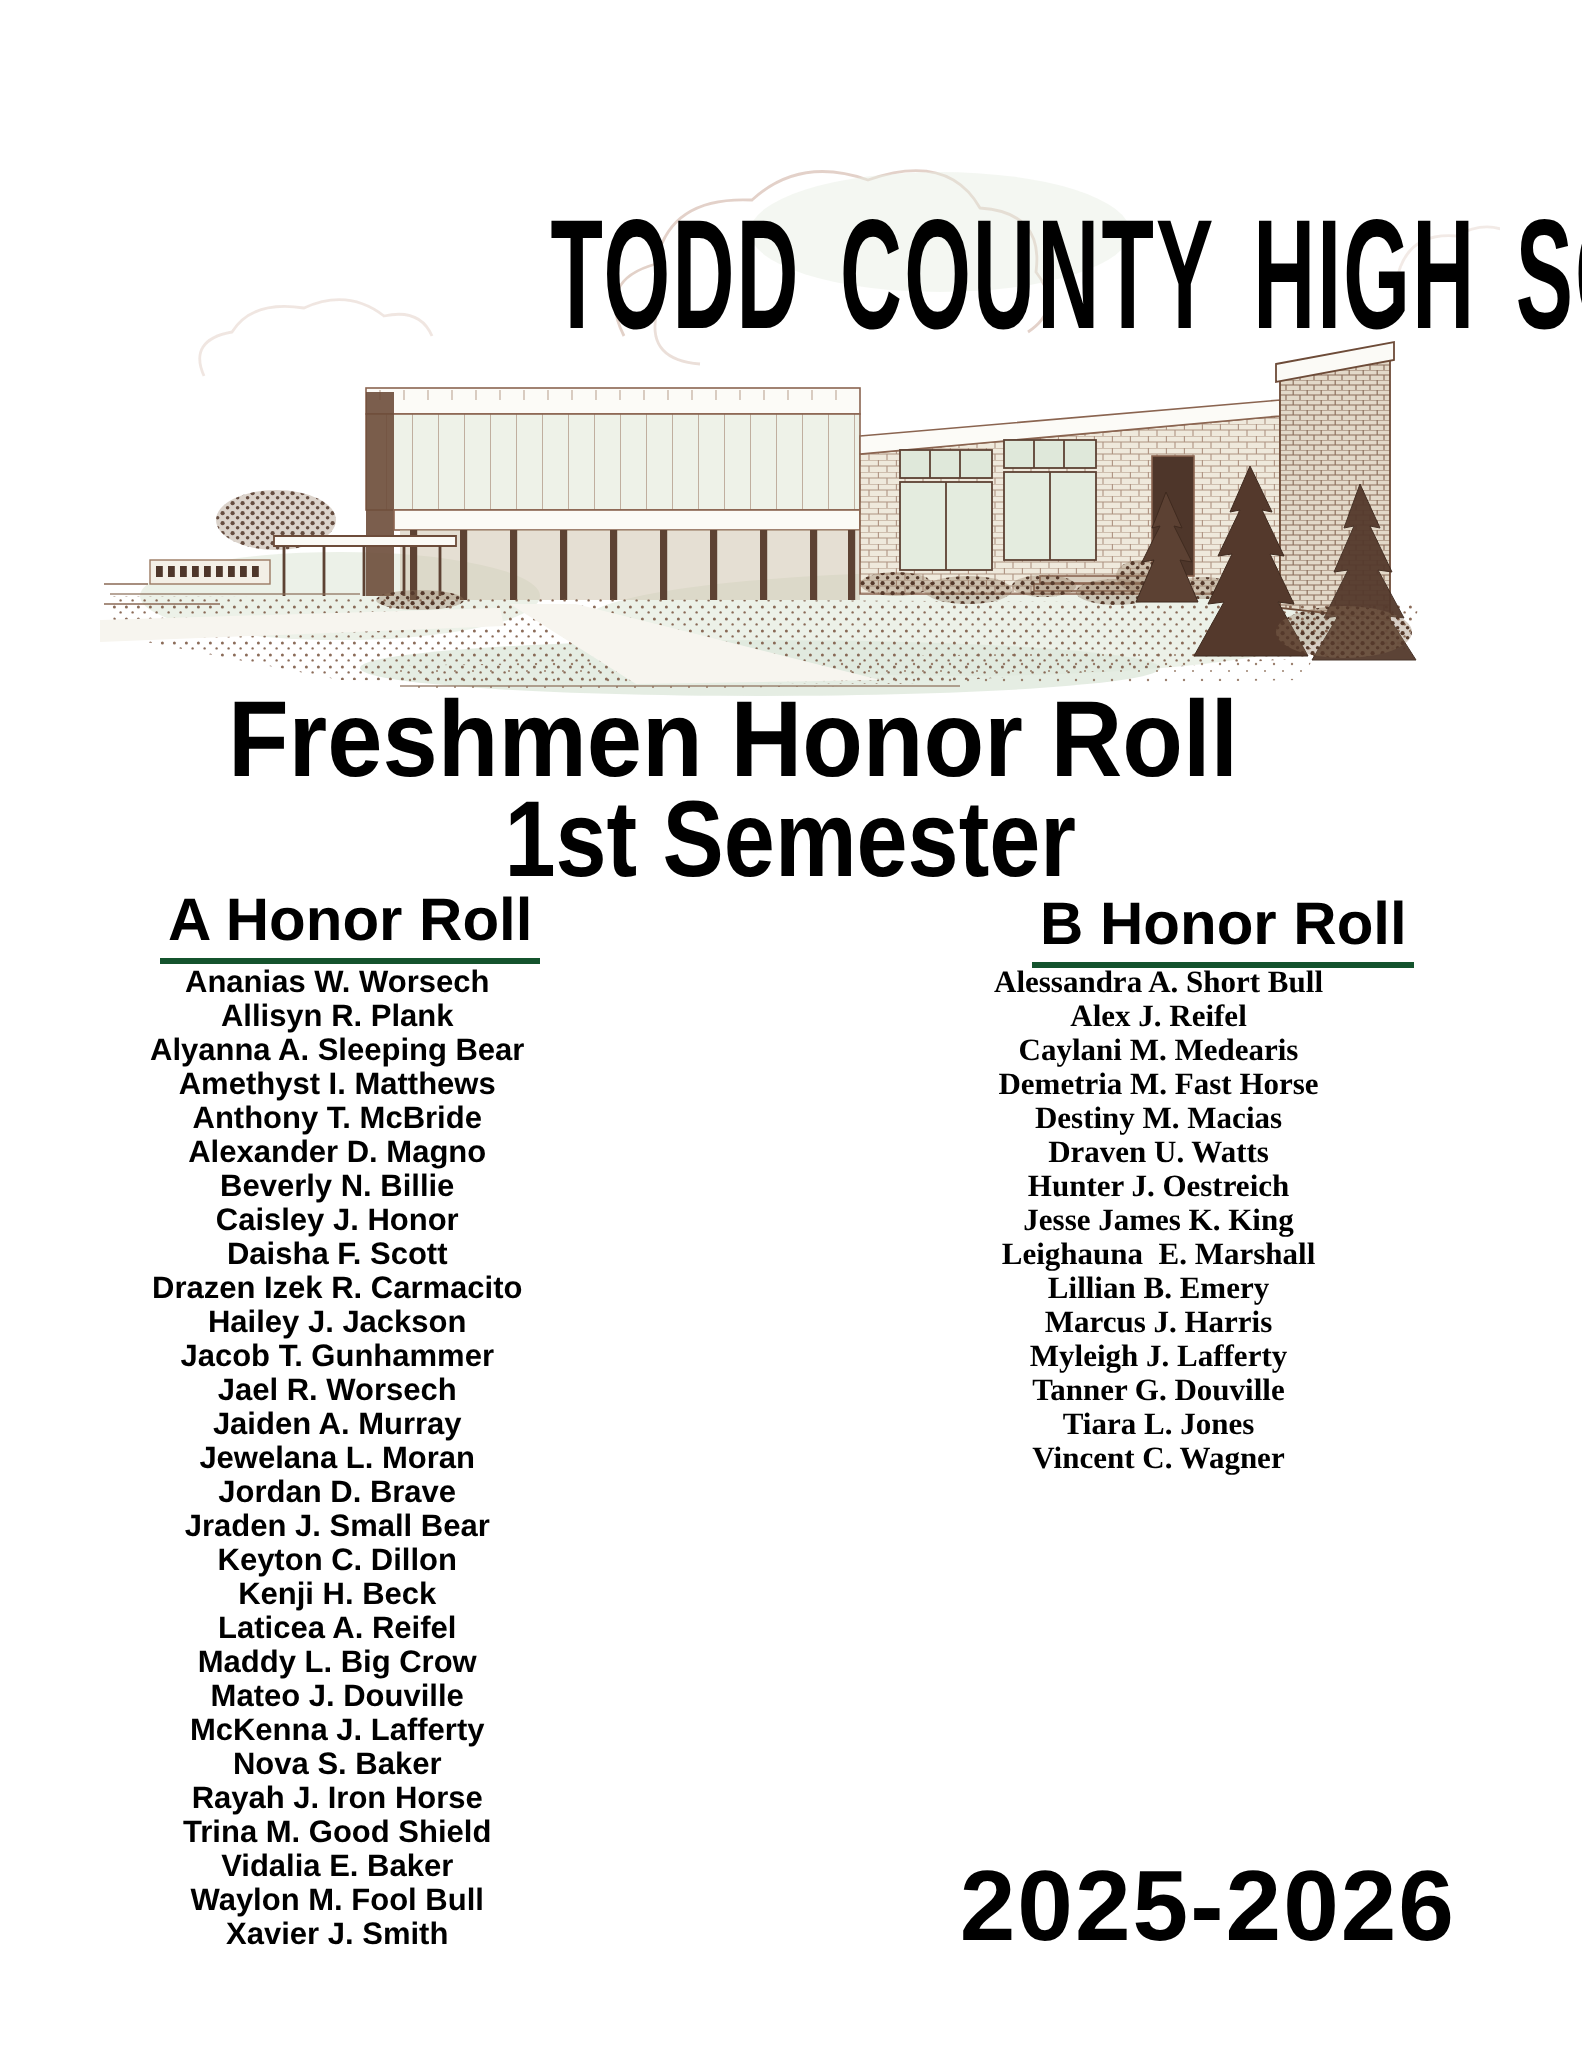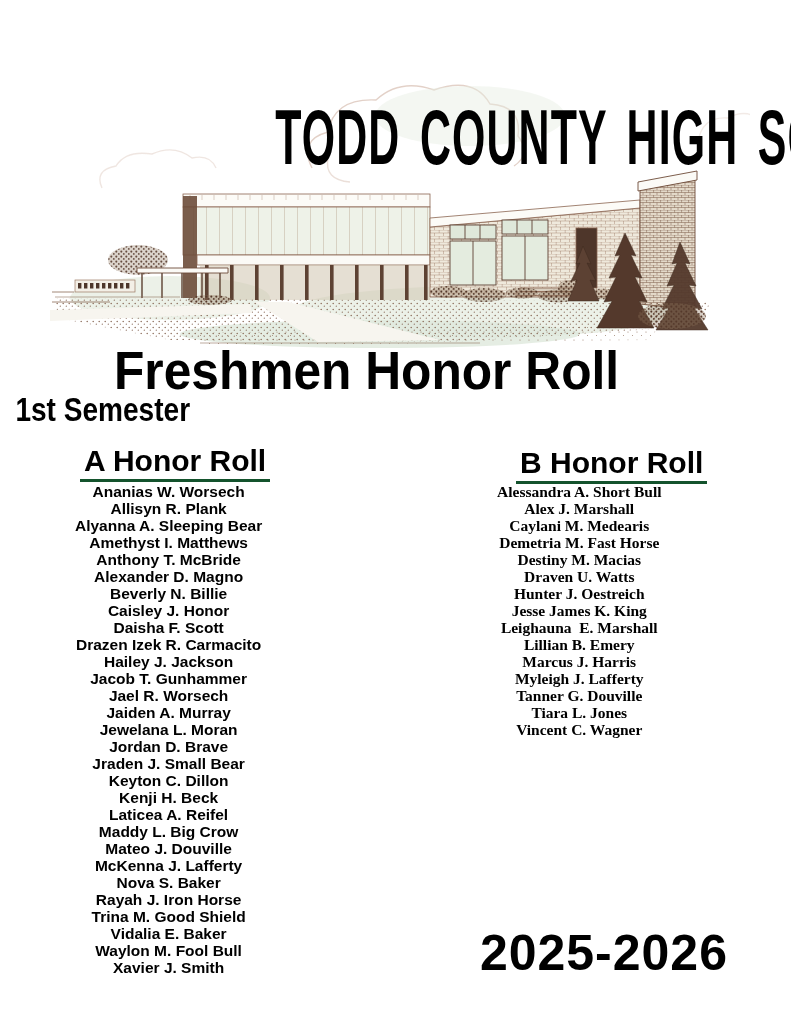--- a/index.html
+++ b/index.html
@@ -18,21 +18,21 @@
     display:inline-block; transform:scaleX(0.55); transform-origin:center;
     letter-spacing:2px; word-spacing:12px;
   }
   .title {
     position:absolute; top:343px; left:0; width:733px; margin:0;
     text-align:center; font-size:54px; font-weight:bold; line-height:1; z-index:2;
   }
   .title .condense { display:inline-block; transform:scaleX(0.92); transform-origin:center; }
   .subtitle {
     position:absolute; top:393px; left:0; width:791px; margin:0;
-    font-size:33px; font-weight:bold; line-height:1; z-index:2;
+    text-align:center; font-size:54px; font-weight:bold; line-height:1; z-index:2;
   }
   .subtitle .condense { display:inline-block; transform:scaleX(0.85); transform-origin:center; }
   .col-header { position:absolute; margin:0; font-size:30px; font-weight:bold; line-height:1.1; z-index:2; }
   .col-header .underlined { display:inline-block; border-bottom:3px solid #14532d; padding:0 4px 2px 4px;text-align:right; }
   .col-header-a { left:80px; top:444px; }
   .col-header-b { left:516px; top:446px; }
   .names {
     position:absolute; margin:0; padding:0; list-style:none;
     font-size:15.5px; font-weight:bold; line-height:17px; z-index:2;
   }
@@ -219,21 +219,21 @@
         <li class="name">Vidalia E. Baker</li>
         <li class="name">Waylon M. Fool Bull</li>
         <li class="name">Xavier J. Smith</li>
       </ul>
   </section>
 
   <section>
     <h4 class="col-header col-header-b"><span class="underlined">B Honor Roll</span></h4>
     <ul class="names names-b">
         <li class="name">Alessandra A. Short Bull</li>
-        <li class="name">Alex J. Marshall</li>
+        <li class="name">Alex J. Reifel</li>
         <li class="name">Caylani M. Medearis</li>
         <li class="name">Demetria M. Fast Horse</li>
         <li class="name">Destiny M. Macias</li>
         <li class="name">Draven U. Watts</li>
         <li class="name">Hunter J. Oestreich</li>
         <li class="name">Jesse James K. King</li>
         <li class="name">Leighauna  E. Marshall</li>
         <li class="name">Lillian B. Emery</li>
         <li class="name">Marcus J. Harris</li>
         <li class="name">Myleigh J. Lafferty</li>

